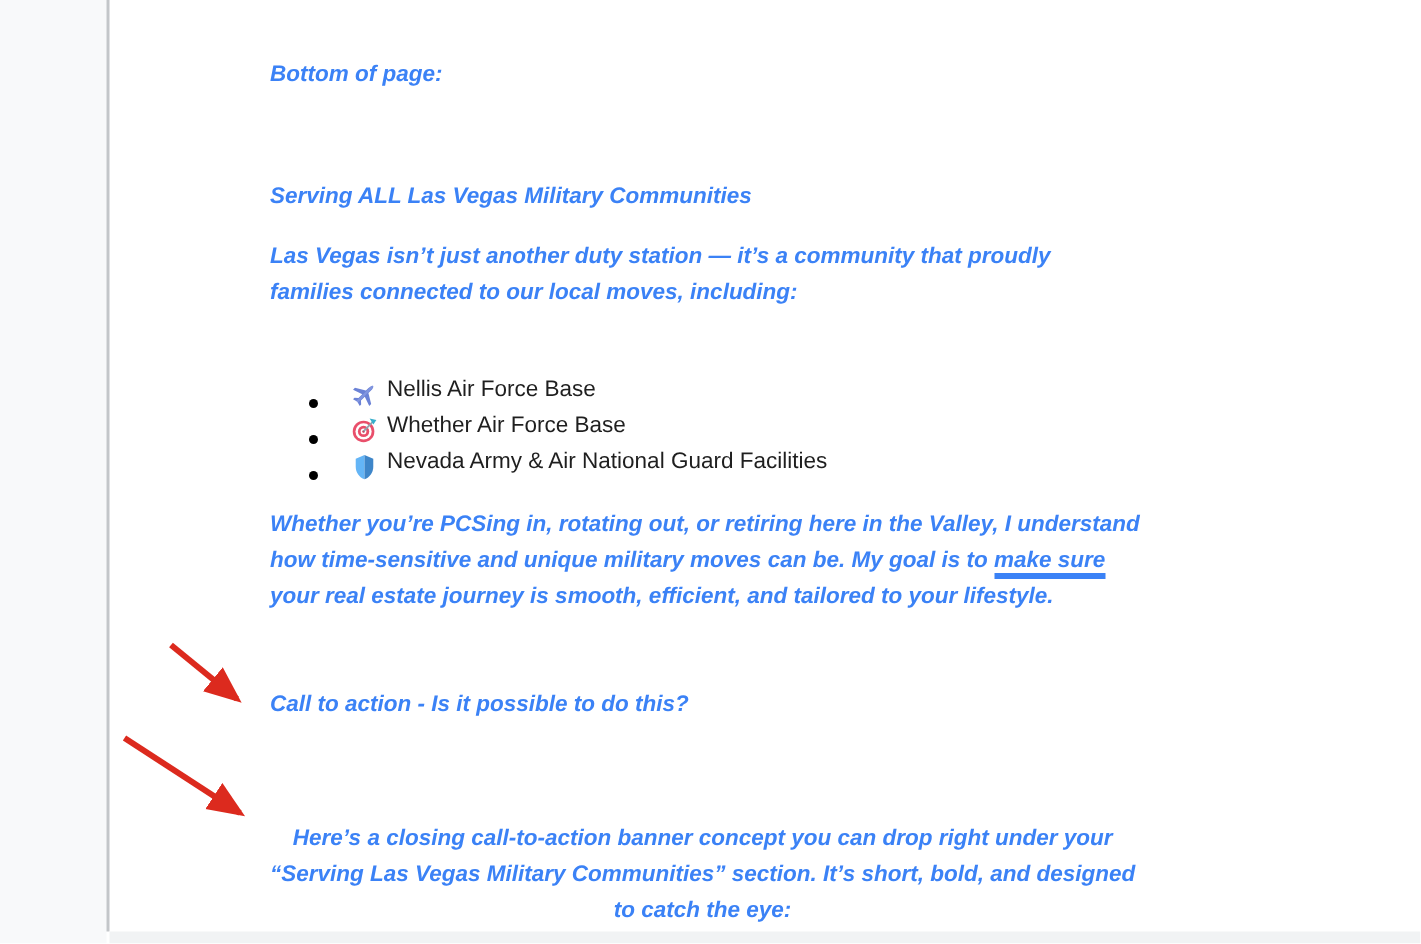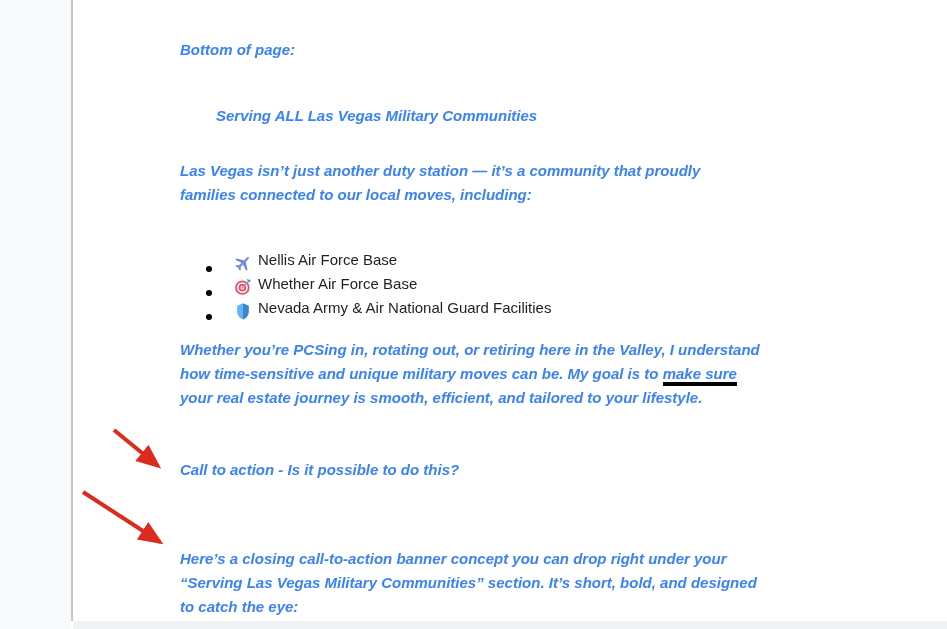--- a/index.html
+++ b/index.html
@@ -13,33 +13,33 @@
   .bottom-strip{position:absolute;left:73px;top:621px;width:874px;height:8px;background:#f1f3f4;}
   .page-surface{position:absolute;left:73px;top:0;width:874px;height:621px;background:#ffffff;}
 
   .doc-block{
     position:absolute;left:180px;
     font-size:15px;line-height:24px;color:#3b82f6;
     font-weight:bold;font-style:italic;
     white-space:nowrap;
   }
   #intro-label{top:38px;}
-  #section-heading{top:104px;margin-left:36px;}
+  #section-heading{top:119px;}
   #para1{top:159px;}
   #base-list{top:248px;font-weight:normal;font-style:normal;color:#1f1f1f;}
   #para2{top:338px;}
   #cta-question{top:458px;}
-  #para3{top:547px;}
+  #para3{top:547px;text-align:center;}
 
   .list-row{height:24px;display:flex;align-items:flex-end;}
   .bullet-dot{width:6px;height:6px;border-radius:50%;background:#000;margin-left:26px;flex:0 0 auto;}
   .emoji{width:18px;height:18px;margin-left:22px;flex:0 0 auto;}
   .list-label{margin-left:6px;}
 
-  .suggest-underline{border-bottom:4px solid #000000;font-style:italic;}
+  .suggest-underline{border-bottom:4px solid #3b82f6;font-style:italic;}
 
   #annotation-layer{
     position:absolute;left:0;top:0;width:947px;height:629px;
     pointer-events:none;
   }
 </style>
 </head>
 <body>
 
 <div class="left-gutter"></div>

